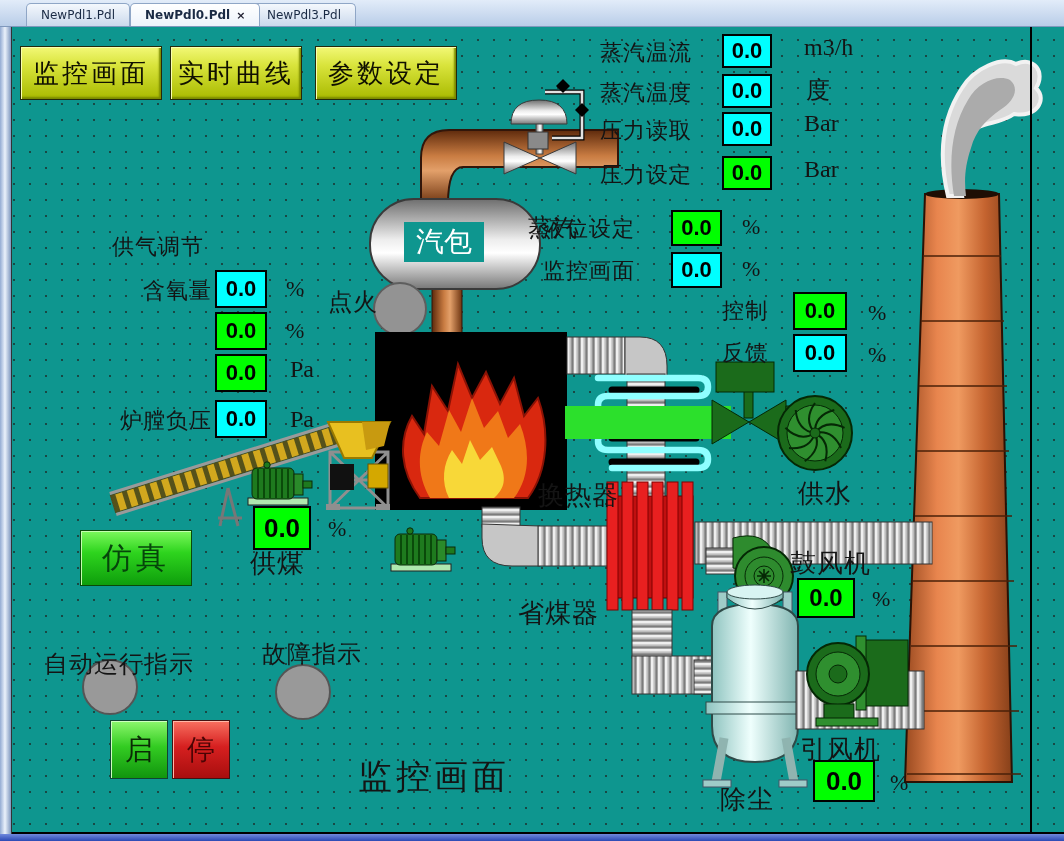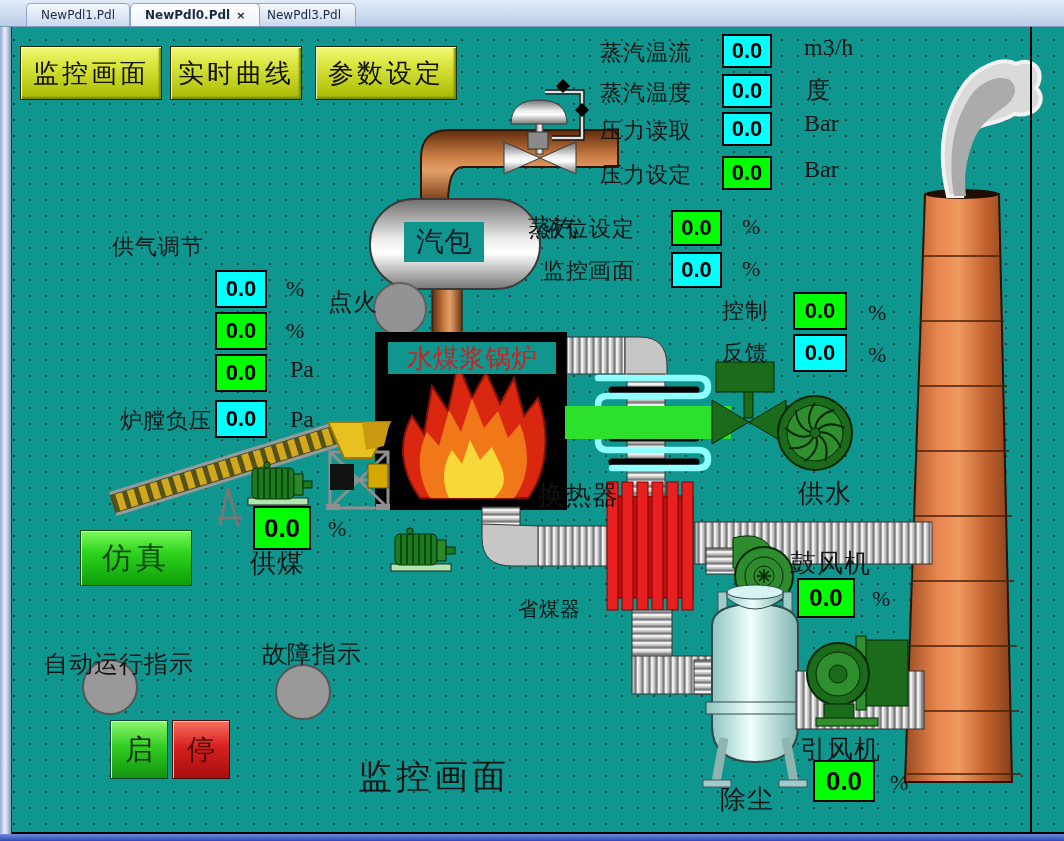--- a/index.html
+++ b/index.html
@@ -310,63 +310,63 @@
 
     <div class="lbl small" style="left:600px;top:90px;">压力读取</div>
     <div class="vbox cyan" style="left:722px;top:86px;width:46px;height:30px;">0.0</div>
     <div class="unit" style="left:804px;top:84px;">Bar</div>
 
     <div class="lbl small" style="left:600px;top:134px;">压力设定</div>
     <div class="vbox green" style="left:722px;top:130px;width:46px;height:30px;">0.0</div>
     <div class="unit" style="left:804px;top:130px;">Bar</div>
 
     <div class="lbl" style="left:528px;top:146px;margin-top:40px;">蒸汽</div>
-    <div class="teal-tag" style="left:404px;top:196px;width:80px;height:40px;font-size:28px;color:#0f172a;">汽包</div>
+    <div class="teal-tag" style="left:404px;top:196px;width:80px;height:40px;font-size:28px;color:#ffffff;">汽包</div>
 
     <div class="lbl small" style="left:543px;top:188px;">液位设定</div>
     <div class="vbox green" style="left:671px;top:184px;width:47px;height:32px;">0.0</div>
     <div class="unit" style="left:742px;top:188px;font-size:22px;">%</div>
     <div class="lbl small" style="left:543px;top:230px;">监控画面</div>
     <div class="vbox cyan" style="left:671px;top:226px;width:47px;height:32px;">0.0</div>
     <div class="unit" style="left:742px;top:230px;font-size:22px;">%</div>
 
     <div class="lbl small" style="left:112px;top:206px;">供气调节</div>
+    <div class="lbl small" style="left:56px;top:250px;width:156px;text-align:right;">含氧量</div>
     <div class="vbox cyan" style="left:215px;top:244px;width:48px;height:34px;">0.0</div>
     <div class="unit" style="left:286px;top:250px;font-size:22px;">%</div>
 
     <div class="vbox green" style="left:215px;top:286px;width:48px;height:34px;">0.0</div>
     <div class="unit" style="left:286px;top:292px;font-size:22px;">%</div>
 
     <div class="vbox green" style="left:215px;top:328px;width:48px;height:34px;">0.0</div>
     <div class="unit" style="left:290px;top:330px;">Pa</div>
 
     <div class="lbl small" style="left:56px;top:380px;width:156px;text-align:right;">炉膛负压</div>
     <div class="vbox cyan" style="left:215px;top:374px;width:48px;height:34px;">0.0</div>
     <div class="unit" style="left:290px;top:380px;">Pa</div>
 
     <div class="lbl" style="left:328px;top:260px;">点火</div>
-    <div class="teal-tag" style="left:388px;top:316px;width:168px;height:32px;font-size:26px;color:#C22;">水煤浆锅炉</div>
     <div class="lbl" style="left:538px;top:452px;font-size:26px;">换热器</div>
 
     <div class="lbl small" style="left:722px;top:270px;">控制</div>
     <div class="vbox green" style="left:793px;top:266px;width:50px;height:34px;">0.0</div>
     <div class="unit" style="left:868px;top:274px;font-size:22px;">%</div>
     <div class="lbl small" style="left:722px;top:312px;">反馈</div>
     <div class="vbox cyan" style="left:793px;top:308px;width:50px;height:34px;">0.0</div>
     <div class="unit" style="left:868px;top:316px;font-size:22px;">%</div>
 
     <div class="lbl" style="left:798px;top:450px;font-size:26px;">供水</div>
 
     <div class="simbtn">仿真</div>
 
     <div class="vbox green" style="left:253px;top:480px;width:54px;height:40px;font-size:26px;">0.0</div>
     <div class="unit" style="left:328px;top:490px;font-size:22px;">%</div>
     <div class="lbl" style="left:250px;top:520px;font-size:26px;">供煤</div>
 
-    <div class="lbl" style="left:518px;top:570px;font-size:20px;">省煤器</div>
+    <div class="lbl" style="left:518px;top:570px;font-size:26px;">省煤器</div>
 
     <div class="lbl" style="left:790px;top:520px;font-size:26px;">鼓风机</div>
     <div class="vbox green" style="left:797px;top:552px;width:54px;height:36px;font-size:24px;">0.0</div>
     <div class="unit" style="left:872px;top:560px;font-size:22px;">%</div>
 
     <div class="lbl" style="left:44px;top:622px;">自动运行指示</div>
     <div class="lbl" style="left:262px;top:612px;">故障指示</div>
 
     <div class="startbtn">启</div>
     <div class="stopbtn">停</div>

